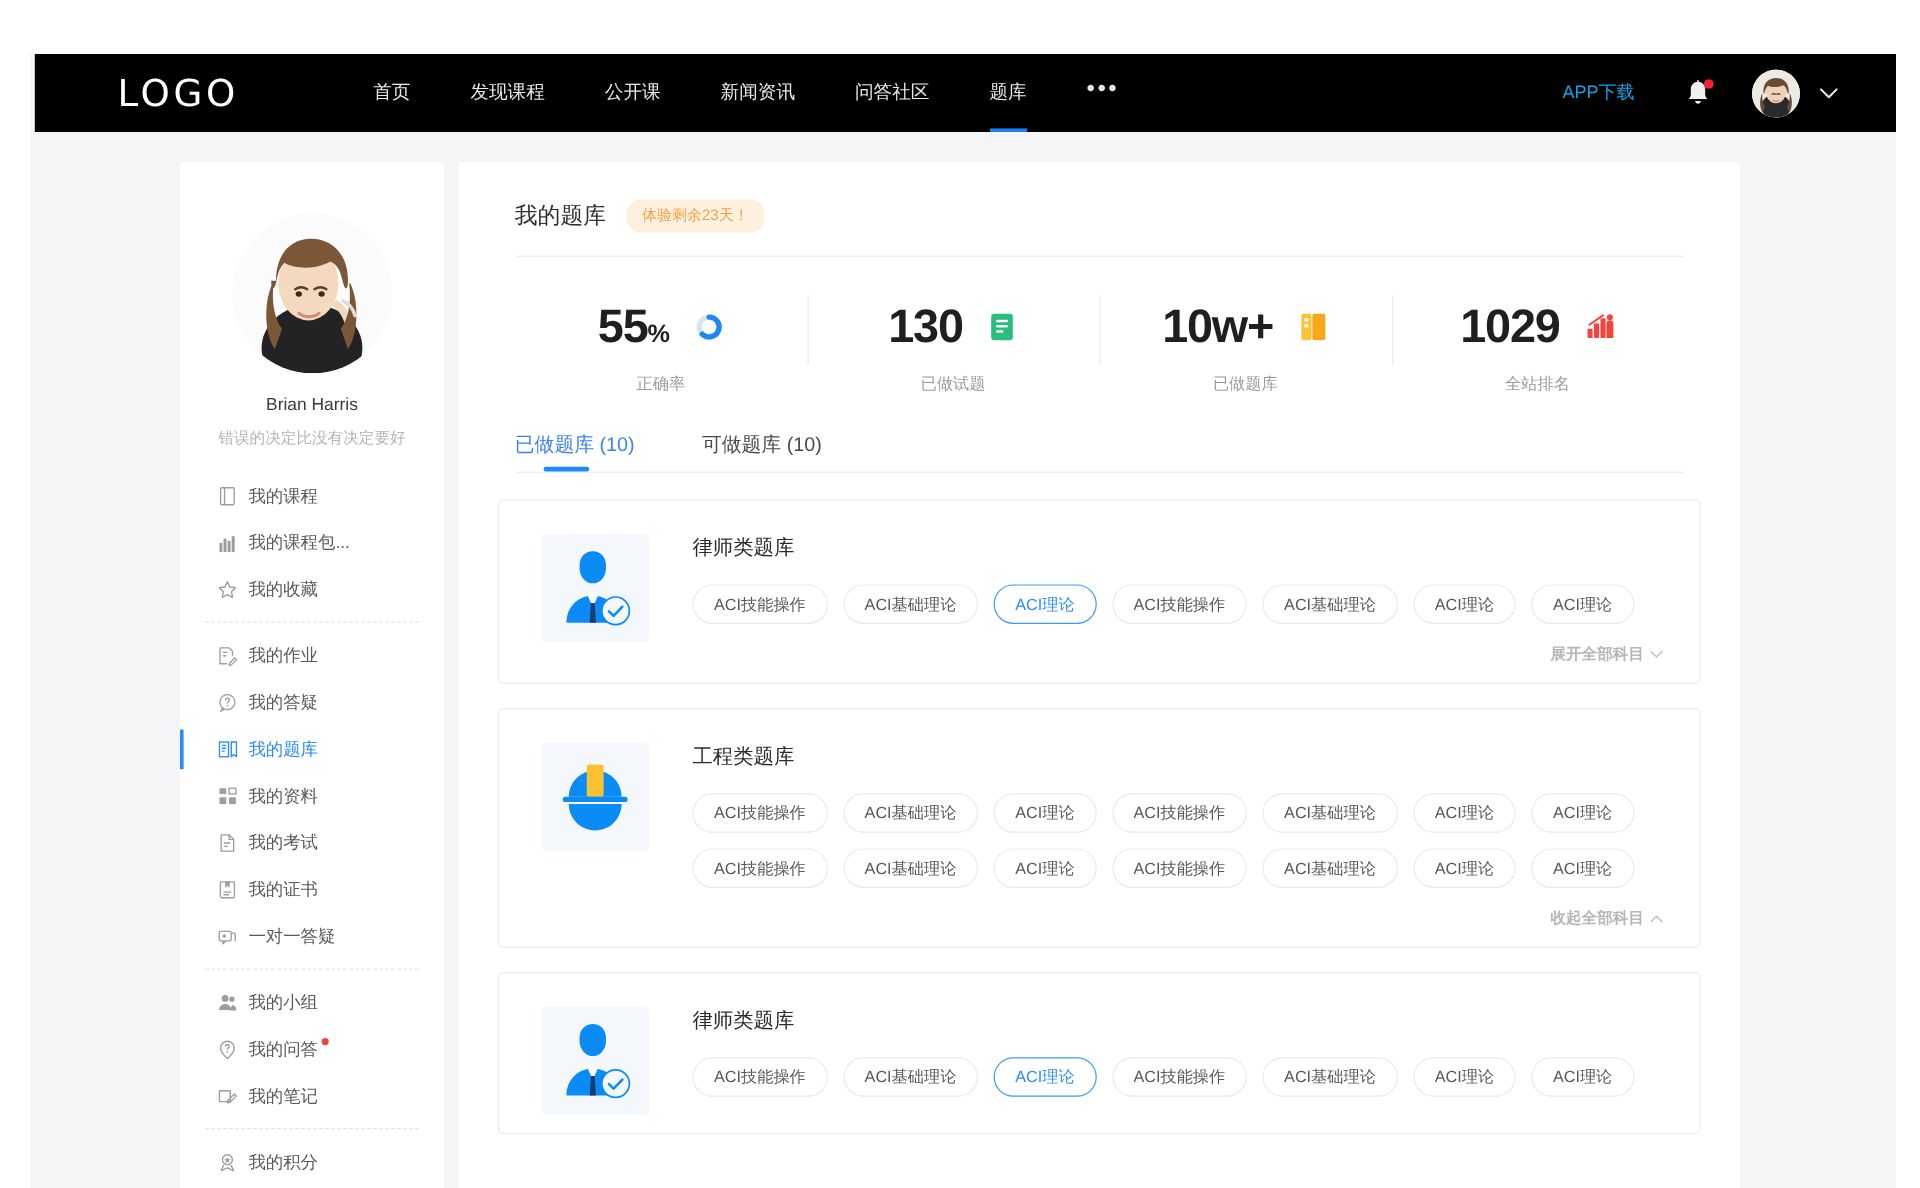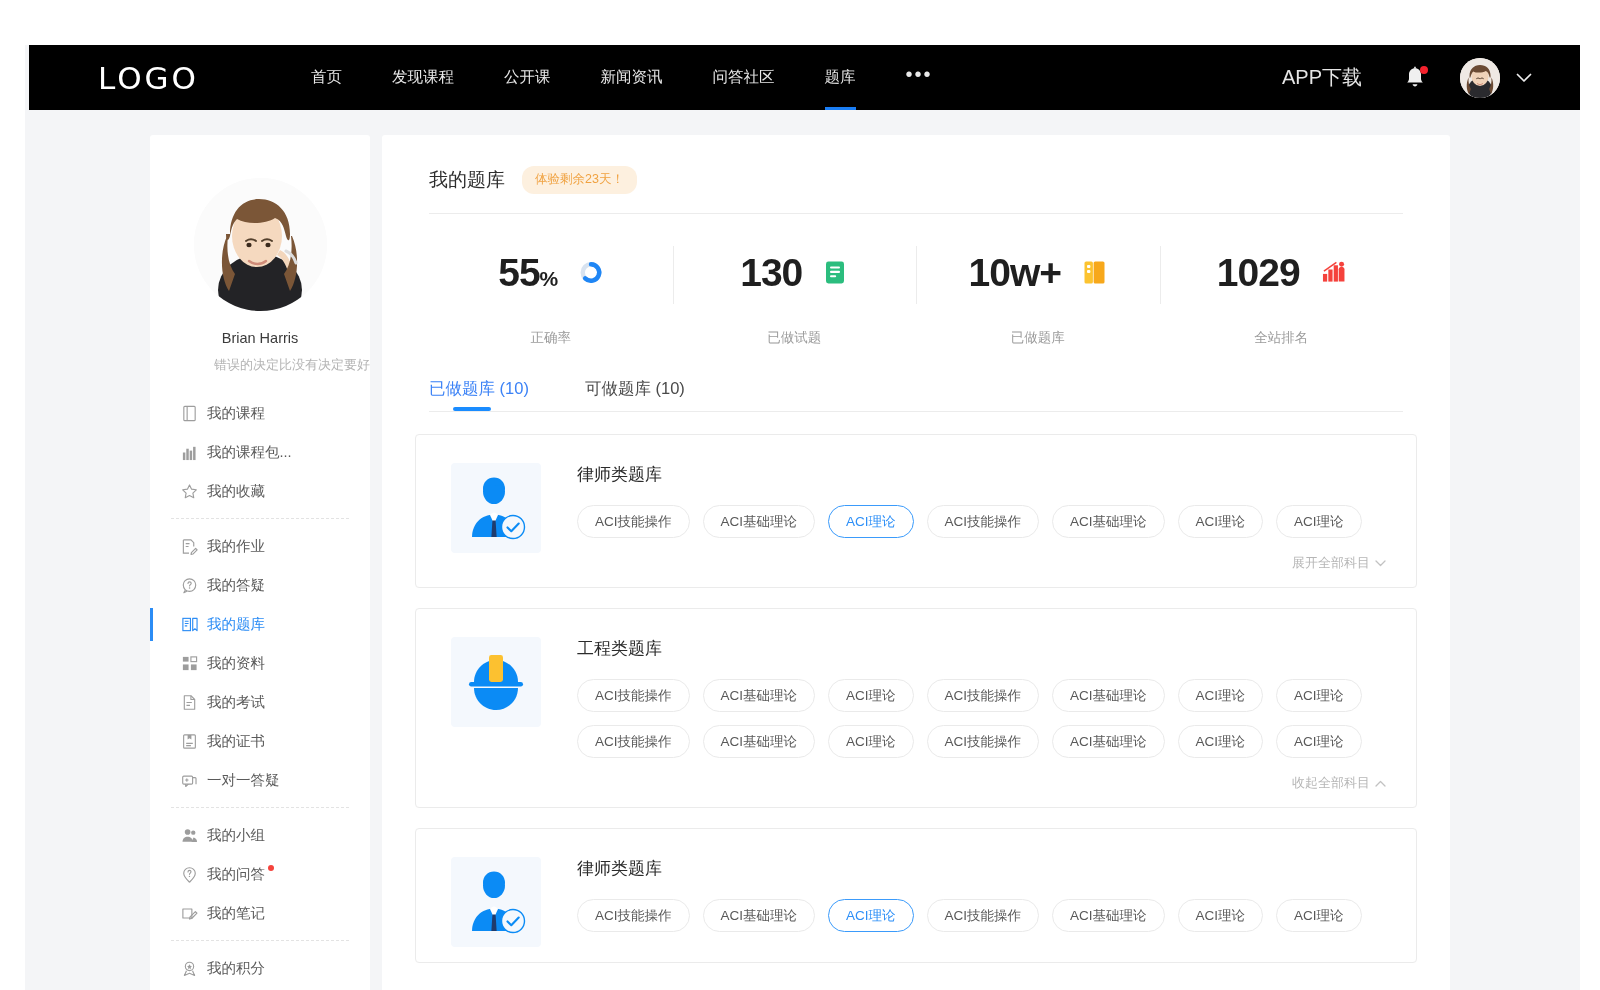--- a/index.html
+++ b/index.html
@@ -51,21 +51,21 @@
   }
   .nav-dots {
     color: #e8e8e8; font-size: 20px; letter-spacing: 2px;
     display: flex; align-items: center; height: 65px; cursor: pointer;
     margin-top: -6px;
   }
   .nav-right {
     margin-left: auto; display: flex; align-items: center;
     margin-right: 52px;
   }
-  .app-dl { color: #e5e5e5; font-size: 20px; margin-right: 42px; cursor: pointer; white-space: nowrap; }
+  .app-dl { color: #0ea5e9; font-size: 15px; margin-right: 42px; cursor: pointer; white-space: nowrap; }
   .bell-wrap { position: relative; margin-right: 34px; cursor: pointer; width: 22px; height: 24px; }
   .bell-dot {
     position: absolute; right: -2px; top: 0px;
     width: 8px; height: 8px; border-radius: 50%;
     background: #f5222d;
   }
   .avatar-top {
     width: 40px; height: 40px; border-radius: 50%;
     overflow: hidden; background: #e8e4e0; cursor: pointer;
     position: relative; flex: none;
@@ -82,21 +82,21 @@
   .avatar-big {
     width: 133px; height: 133px; border-radius: 50%;
     margin: 43px auto 0; overflow: hidden;
     background: #fafafa; position: relative;
   }
   .uname {
     text-align: center; margin-top: 19px;
     font-size: 14.5px; color: #3b3b3b;
   }
   .usign {
-    text-align: right; margin-top: 10px;
+    text-align: center; margin-top: 10px;
     font-size: 13px; color: #b4b4b4;
   }
   .menu { margin-top: 20px; }
   .menu-item {
     height: 39px; display: flex; align-items: center;
     position: relative; cursor: pointer;
     color: #5a5a5a; font-size: 14.5px;
     padding-left: 57px;
   }
   .menu-item .mi-icon {
@@ -158,21 +158,21 @@
   }
   .stat-row { display: flex; align-items: center; justify-content: center; height: 50px; }
   .stat-num {
     font-size: 39px; color: #1f1f1f; font-weight: 700;
     letter-spacing: -1px; line-height: 1;
   }
   .stat-num .suffix { font-size: 21px; font-weight: 700; }
   .stat-ico { margin-left: 22px; width: 24px; height: 26px; display:flex; align-items:center; }
   .stat-label {
     text-align: center; color: #9b9b9b;
-    font-size: 13.5px; margin-top: 32px;
+    font-size: 13.5px; margin-top: 14px;
   }
 
   
   .tabs { display: flex; margin: 31px 0 0 47px; }
   .tab {
     font-size: 16.5px; color: #4a4a4a;
     margin-right: 56px; padding-bottom: 11px;
     position: relative; cursor: pointer; white-space: nowrap;
   }
   .tab.active { color: #3b82f6; }
@@ -209,21 +209,21 @@
     cursor: pointer; white-space: nowrap; background: #fff;
   }
   .tag.sel { border-color: #3b9bfb; color: #2d8ff7; }
   .tagrow + .tagrow { margin-top: 13px; }
   .expand-row {
     display: flex; justify-content: flex-end;
     margin-top: 16px;
   }
   .expand-link {
     font-size: 13px; color: #b6b6b6; cursor: pointer;
-    display: flex; align-items: center; white-space: nowrap;
+    display: flex; align-items: center; white-space: nowrap; font-weight: bold;
   }
   .expand-link .chev { margin-left: 5px; display: flex; }
 
   svg { display: block; }
 </style>
 </head>
 <body>
 
 <div class="page-frame">
 

